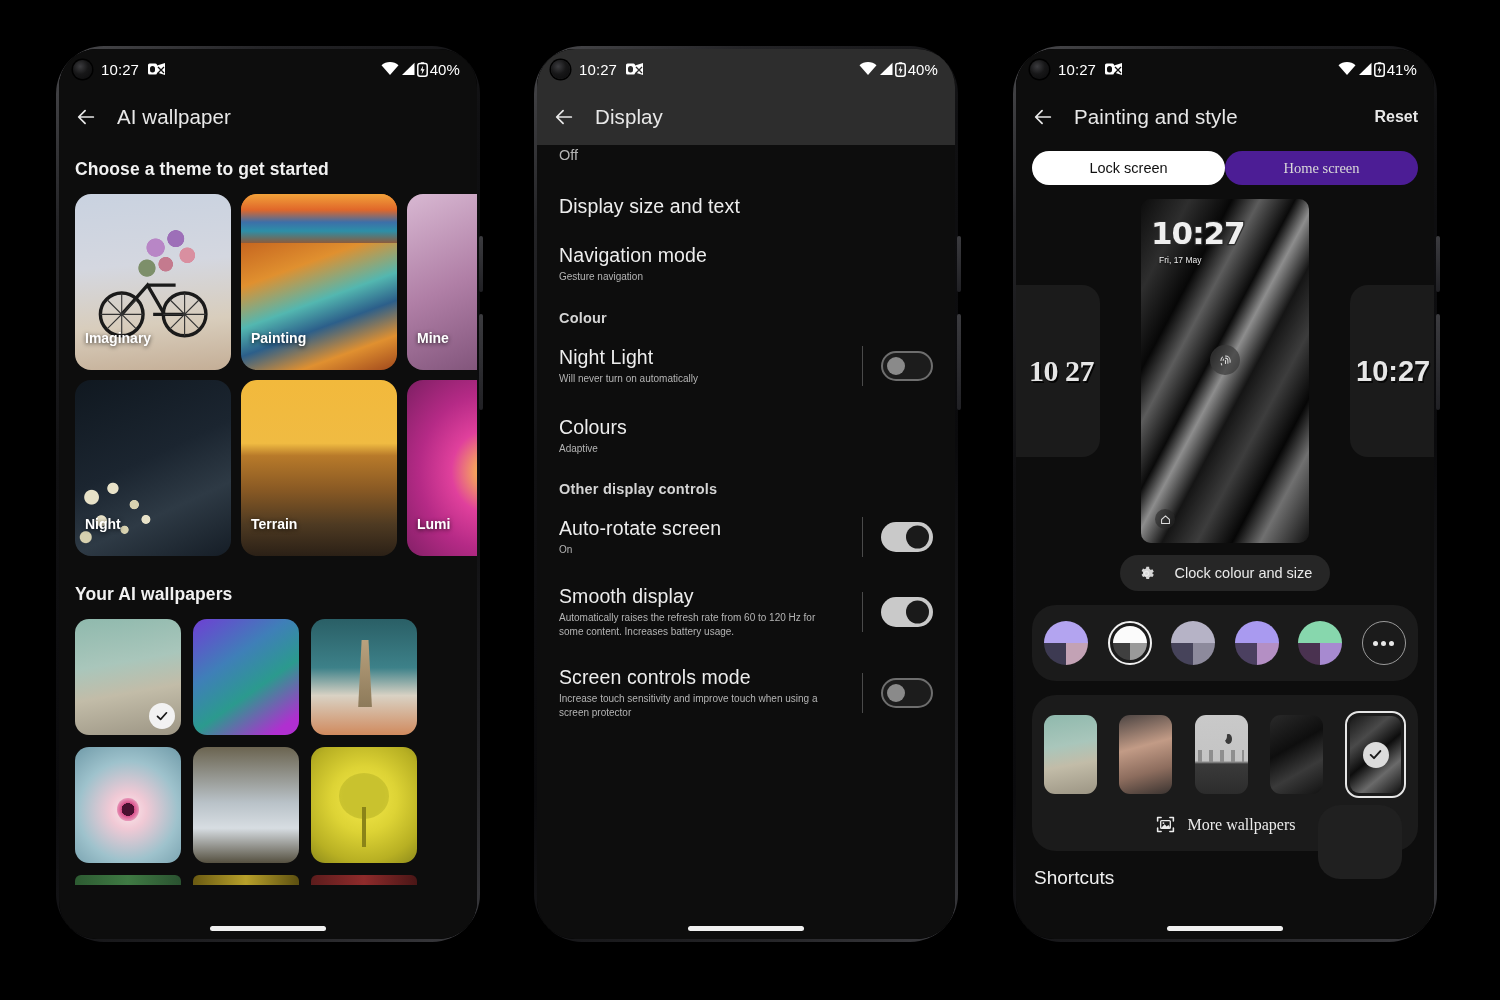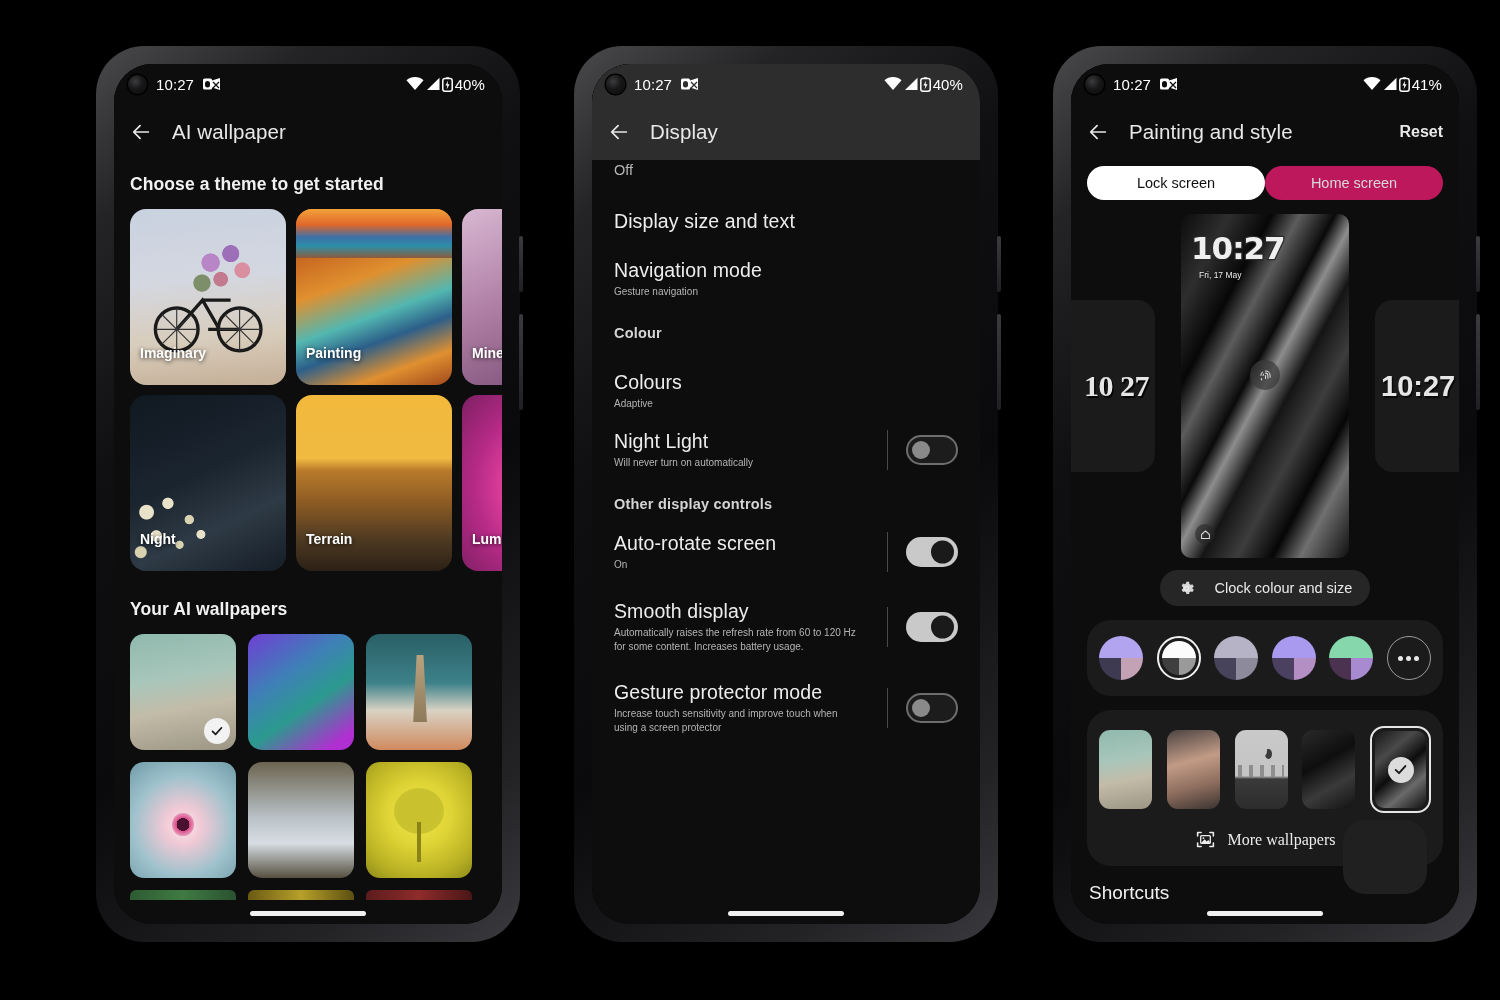--- a/index.html
+++ b/index.html
@@ -9,23 +9,22 @@
     font-family: "Liberation Sans", sans-serif;
     overflow: hidden;
   }
   .stage { position: relative; width: 1500px; height: 1000px; background: #000; }
 
   
   .phone {
     position: absolute;
     border-radius: 48px;
     background: linear-gradient(140deg,#4a4a4d 0%,#242427 14%,#101012 34%,#0a0a0c 60%,#232326 86%,#3a3a3e 100%);
-    padding: 18px;
+    padding: 3px;
     box-shadow: 0 0 0 1px #000, 0 6px 26px rgba(0,0,0,.9);
-    margin-left: 40px;
   }
   .phone-inner {
     position: relative;
     width: 100%; height: 100%;
     border-radius: 38px;
     background: #0a0a0a;
     overflow: hidden;
     box-shadow: inset 0 0 0 2px #050505;
   }
   .screen {
@@ -208,21 +207,21 @@
   .seg {
     display: flex; 
     padding: 6px 16px 0;
   }
   .seg-btn {
     flex: 1; height: 34px; border-radius: 17px;
     display: flex; align-items: center; justify-content: center;
     font-size: 14.5px;
   }
   .seg-btn.active { background: #fff; color: #101010; font-weight: 500; }
-  .seg-btn.idle  { background: #be185d; color: #d9d9d9; }
+  .seg-btn.idle  { background: #4c1d95; color: #d9d9d9; font-family: Liberation Serif, serif; }
 
   .preview-row {
     position: relative;
     height: 344px;
     margin-top: 14px;
     display: flex; align-items: center; justify-content: center;
   }
   .side-card {
     position: absolute; top: 50%; transform: translateY(-50%);
     width: 84px; height: 172px;
@@ -541,40 +540,40 @@
 
           <div class="srow" style="padding-top:26px;">
             <div class="srow-text">
               <div class="s-title">Navigation mode</div>
               <div class="s-sub">Gesture navigation</div>
             </div>
           </div>
 
           <div class="s-cat">Colour</div>
 
-          <div class="srow" style="padding-top:30px;">
-            <div class="srow-text">
-              <div class="s-title">Colours</div>
-              <div class="s-sub">Adaptive</div>
-            </div>
-          </div>
-
           <div class="srow">
             <div class="srow-text">
               <div class="s-title">Night Light</div>
               <div class="s-sub">Will never turn on automatically</div>
             </div>
             <div class="switch-wrap">
               <div class="divider-v"></div>
               <div class="switch off">
                 <div class="knob"></div>
               </div>
             </div>
           </div>
 
+          <div class="srow" style="padding-top:30px;">
+            <div class="srow-text">
+              <div class="s-title">Colours</div>
+              <div class="s-sub">Adaptive</div>
+            </div>
+          </div>
+
           <div class="s-cat">Other display controls</div>
 
           <div class="srow">
             <div class="srow-text">
               <div class="s-title">Auto-rotate screen</div>
               <div class="s-sub">On</div>
             </div>
             <div class="switch-wrap">
               <div class="divider-v"></div>
               <div class="switch on">
@@ -591,21 +590,21 @@
             <div class="switch-wrap">
               <div class="divider-v"></div>
               <div class="switch on">
                 <div class="knob"></div>
               </div>
             </div>
           </div>
 
           <div class="srow" style="padding-top:28px;">
             <div class="srow-text" style="padding-right:8px;">
-              <div class="s-title">Gesture protector mode</div>
+              <div class="s-title">Screen controls mode</div>
               <div class="s-sub">Increase touch sensitivity and improve touch when using a screen protector</div>
             </div>
             <div class="switch-wrap">
               <div class="divider-v"></div>
               <div class="switch off">
                 <div class="knob"></div>
               </div>
             </div>
           </div>
         </div>

